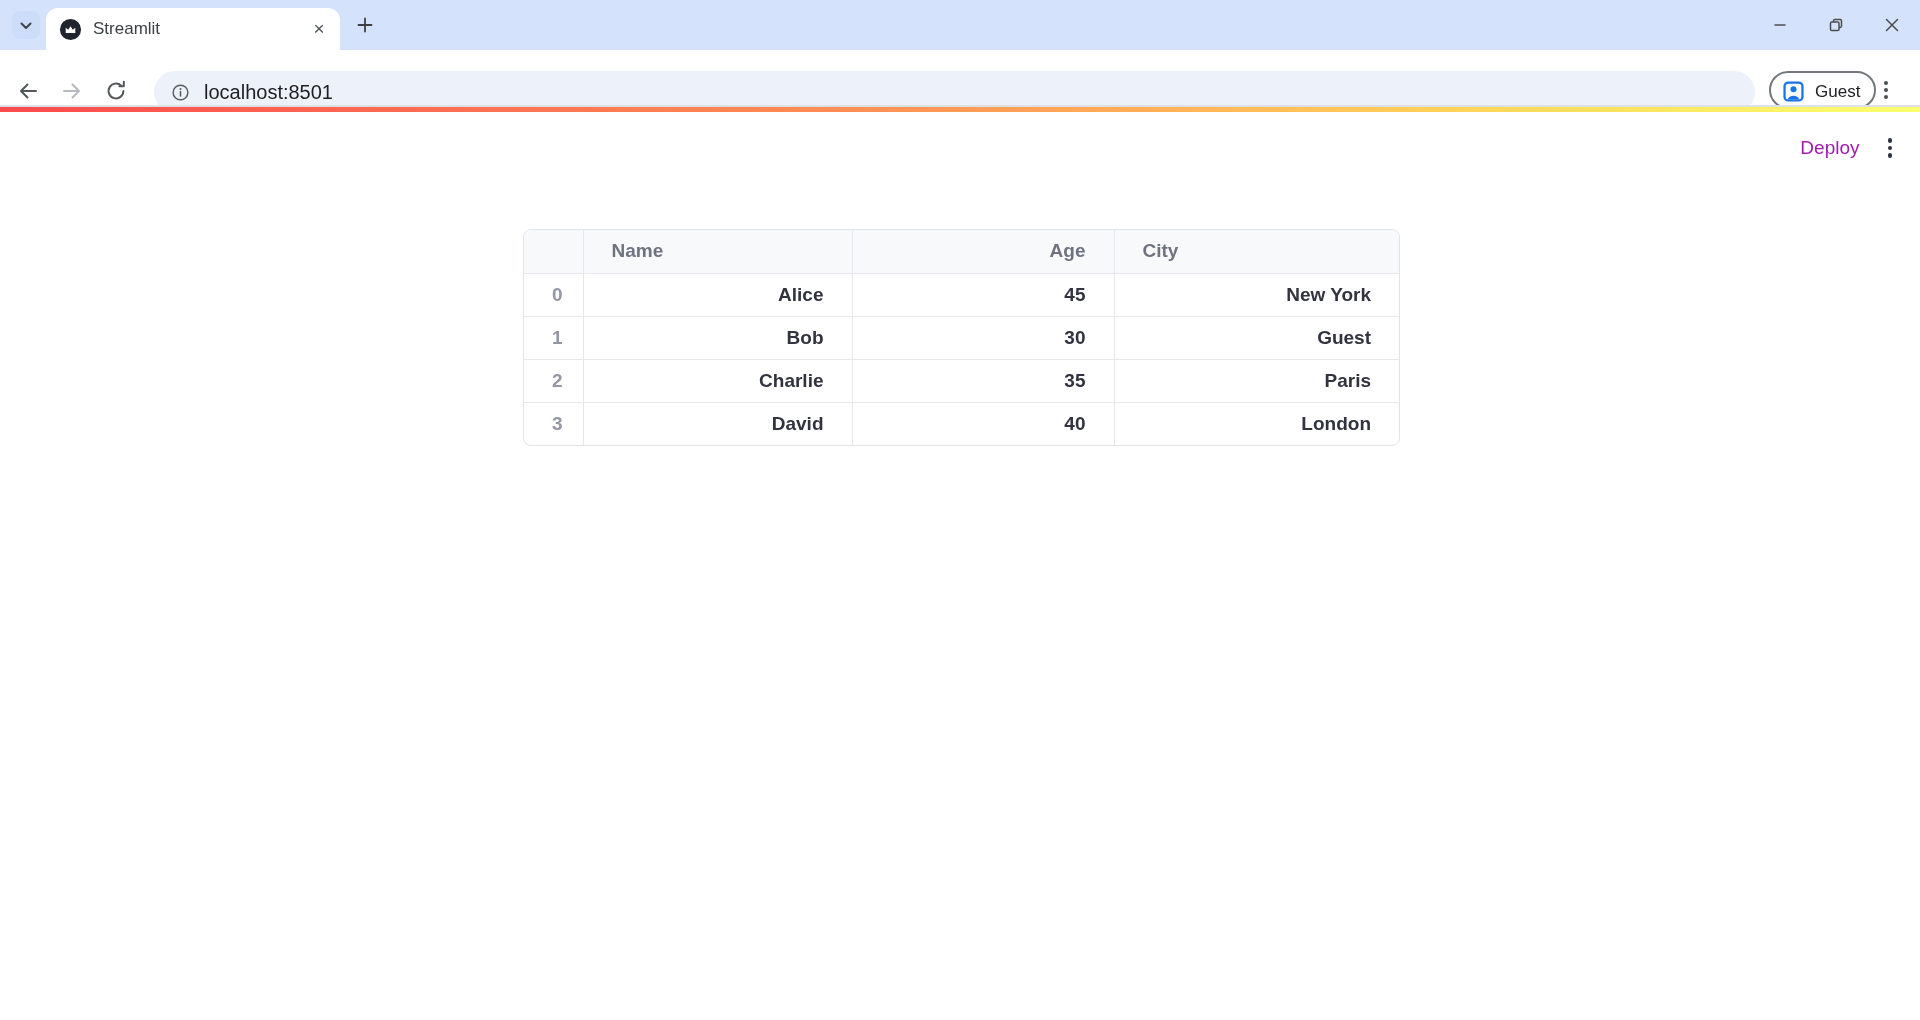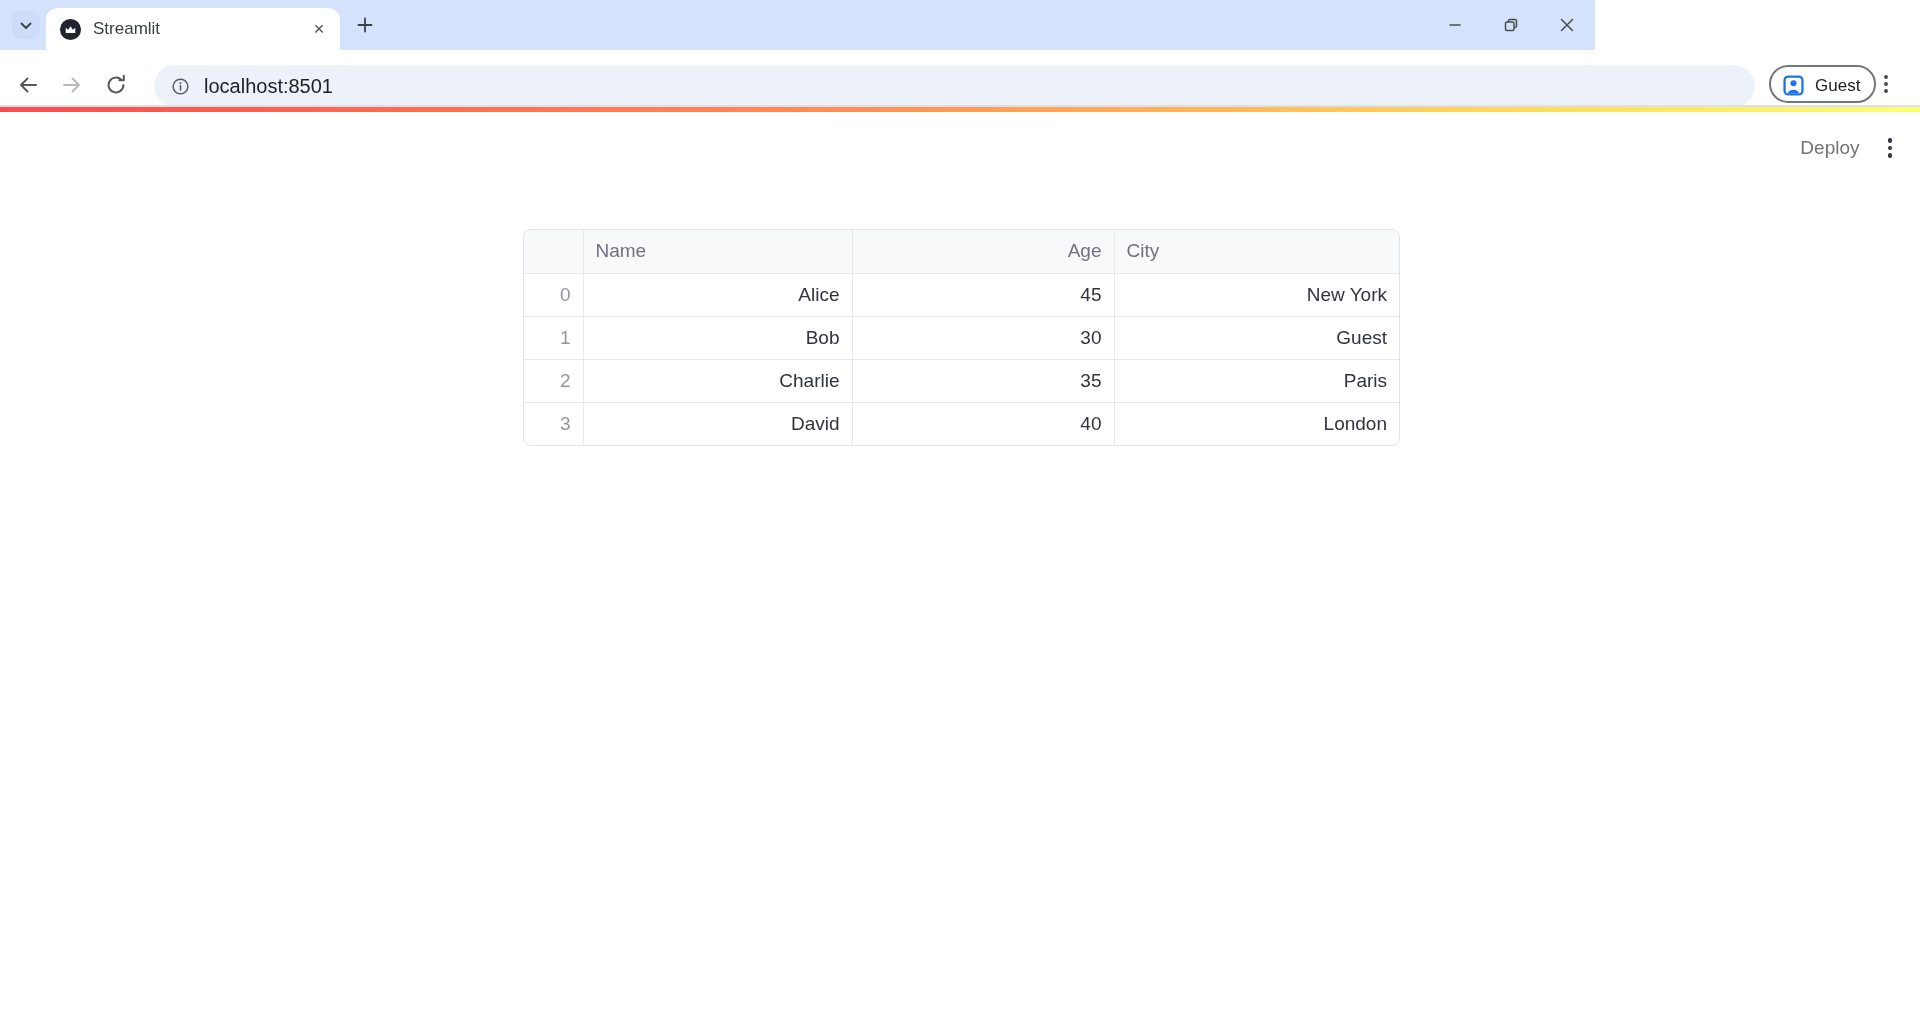--- a/index.html
+++ b/index.html
@@ -1,39 +1,39 @@
 <!DOCTYPE html>
 <html><head>
 <meta charset="utf-8">
 <style>
   * { box-sizing: border-box; margin: 0; padding: 0; }
   html, body { width: 1920px; height: 1020px; overflow: hidden; background: #fff;
     font-family: "Liberation Sans", sans-serif; }
   .abs { position: absolute; }
 
   
-  .tabstrip { left: 0; top: 0; width: 1595px; height: 50px; background: #d5e2fb; }
+  .tabstrip { left: 0; top: 0; width: 1920px; height: 50px; background: #d5e2fb; }
   .tab-search-btn { left: 12px; top: 11px; width: 28px; height: 28px; border-radius: 8px;
     background: #cddcf8; display: flex; align-items: center; justify-content: center; cursor: pointer; }
   .tab { left: 46px; top: 8px; width: 294px; height: 42px; background: #ffffff;
     border-radius: 12px 12px 0 0; display: flex; align-items: center; padding: 0 10px 0 13px; }
   .favicon { width: 23px; height: 23px; flex: 0 0 auto; }
   .tab-title { margin-left: 11px; font-size: 17px; color: #3c4043; flex: 1 1 auto;
     white-space: nowrap; overflow: hidden; }
   .tab-close { width: 22px; height: 22px; border-radius: 6px; display: flex; align-items: center;
     justify-content: center; font-size: 19px; color: #50535a; cursor: pointer; }
   .newtab-btn { left: 351px; top: 11px; width: 28px; height: 28px; border-radius: 8px;
     display: flex; align-items: center; justify-content: center; cursor: pointer; }
 
   .win-controls { right: 0; top: 0; height: 50px; display: flex; align-items: center; }
   .win-btn { width: 56px; height: 36px; display: flex; align-items: center; justify-content: center;
     cursor: pointer; }
 
   
-  .toolbar { left: 0; top: 58px; width: 1920px; height: 55px; background: #ffffff; }
+  .toolbar { left: 0; top: 64px; width: 1920px; height: 55px; background: #ffffff; }
   .nav-btn { top: 10px; width: 34px; height: 34px; border-radius: 50%; display: flex;
     align-items: center; justify-content: center; cursor: pointer; }
   .omnibox { left: 154px; top: 7px; width: 1601px; height: 42px; border-radius: 21px;
     background: #edf1fa; display: flex; align-items: center; padding: 0 16px; cursor: text; }
   .omnibox .url { margin-left: 13px; font-size: 20px; color: #1e1f21; }
   .guest-btn { left: 1769px; top: 7px; height: 38px; border-radius: 19px; background: #ffffff;
     border: 2px solid #73767a; display: flex; align-items: center; gap: 9px; padding: 3px 14px 0 10px;
     cursor: pointer; }
   .guest-btn .label { font-size: 17px; color: #202124; }
   .kebab { display: flex; flex-direction: column; align-items: center; cursor: pointer; }
@@ -42,31 +42,31 @@
   .browser-kebab i { width: 4px; height: 4px; background: #4a4d52; }
 
   .toolbar-border { left: 0; top: 105px; width: 1920px; height: 2px; background: #dde0e4; }
   .deco-gradient { left: 0; top: 107px; width: 1920px; height: 5px;
     background: linear-gradient(90deg, #fb4b4e 0%, #ff8f55 45%, #ffd75a 78%, #faff6e 100%); }
 
   
   .page { left: 0; top: 112px; width: 1920px; height: 908px; background: #ffffff; }
   .app-toolbar { position: absolute; top: 22px; right: 24px; display: flex; align-items: center;
     gap: 24px; }
-  .deploy-btn { font-size: 19px; color: #737373; cursor: pointer; }
+  .deploy-btn { font-size: 19px; color: #a21caf; cursor: pointer; }
   .app-kebab { position: relative; gap: 3px; padding: 4px; }
   .app-kebab i { width: 4.5px; height: 4.5px; background: #31333f; }
 
   
   .table-wrap { position: absolute; left: 523px; top: 117px; border: 1px solid #e2e3e9;
     border-radius: 8px; overflow: hidden; background: #fff; }
   table { border-collapse: collapse; table-layout: fixed; width: 875px; font-size: 19px; }
   col.c-index { width: 59px; } col.c-name { width: 269px; }
   col.c-age { width: 262px; } col.c-city { width: 285px; }
-  th, td { height: 43px; padding: 0 12px; font-weight: 400; vertical-align: middle;
+  th, td { height: 43px; padding: 0 28px; font-weight: 700; vertical-align: middle;
     border-right: 1px solid #e7e8ed; border-bottom: 1px solid #e7e8ed; }
   th { background: #f8f9fb; color: #6f7380; text-align: left; }
   td { color: #31333f; text-align: right; }
   th:last-child, td:last-child { border-right: none; }
   tr:last-child td { border-bottom: none; }
   td.idx { color: #9396a3; text-align: right; }
   td.num, th.num { text-align: right; }
   th.num { text-align: right; }
 </style>
 </head>

